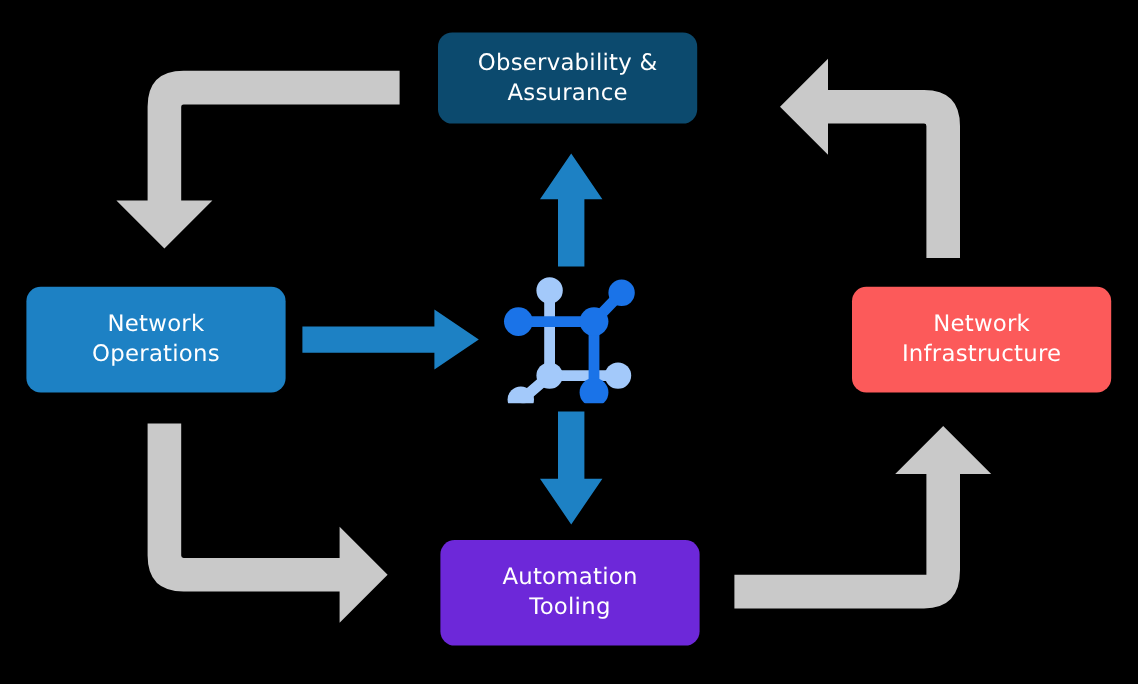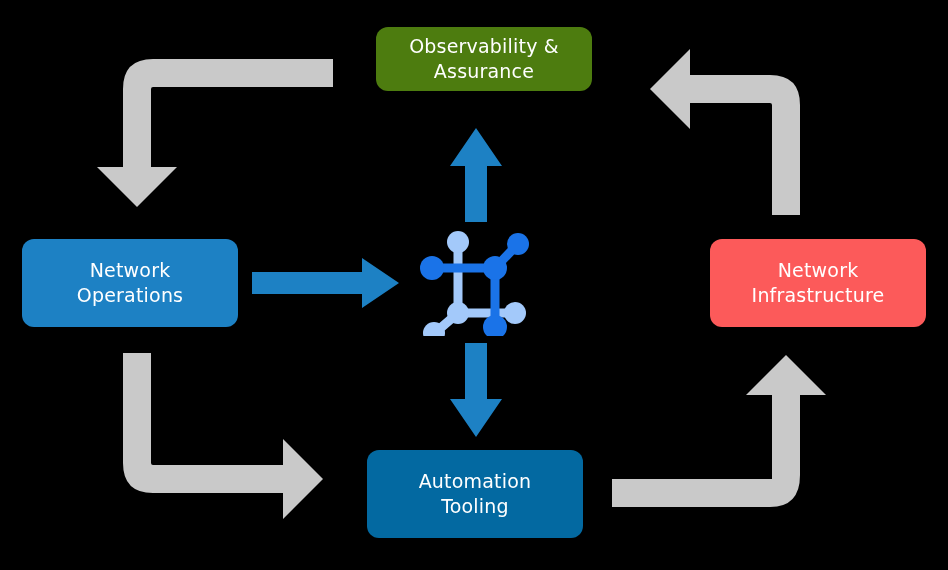--- a/index.html
+++ b/index.html
@@ -38,34 +38,34 @@
     letter-spacing: 0.2px;
     box-sizing: border-box;
     padding: 4px 10px;
     z-index: 3;
   }
   .node-label {
     white-space: pre-line;
     display: block;
   }
   #box-observability {
-    left: 376px;  top: 27px;  width: 216px; height: 64px;
-    background: #4d7c0f;
+    left: 365px;  top: 27px;  width: 216px; height: 76px;
+    background: #0c4a6e;
   }
   #box-network-operations {
     left: 22px;   top: 239px; width: 216px; height: 88px;
     background: #1d81c4;
   }
   #box-network-infrastructure {
     left: 710px;  top: 239px; width: 216px; height: 88px;
     background: #fc5a5a;
   }
   #box-automation-tooling {
     left: 367px;  top: 450px; width: 216px; height: 88px;
-    background: #0369a1;
+    background: #6d28d9;
   }
   #center-icon {
     position: absolute;
     left: 418px;
     top: 220px;
     width: 116px;
     height: 116px;
     z-index: 4;
   }
 </style>

